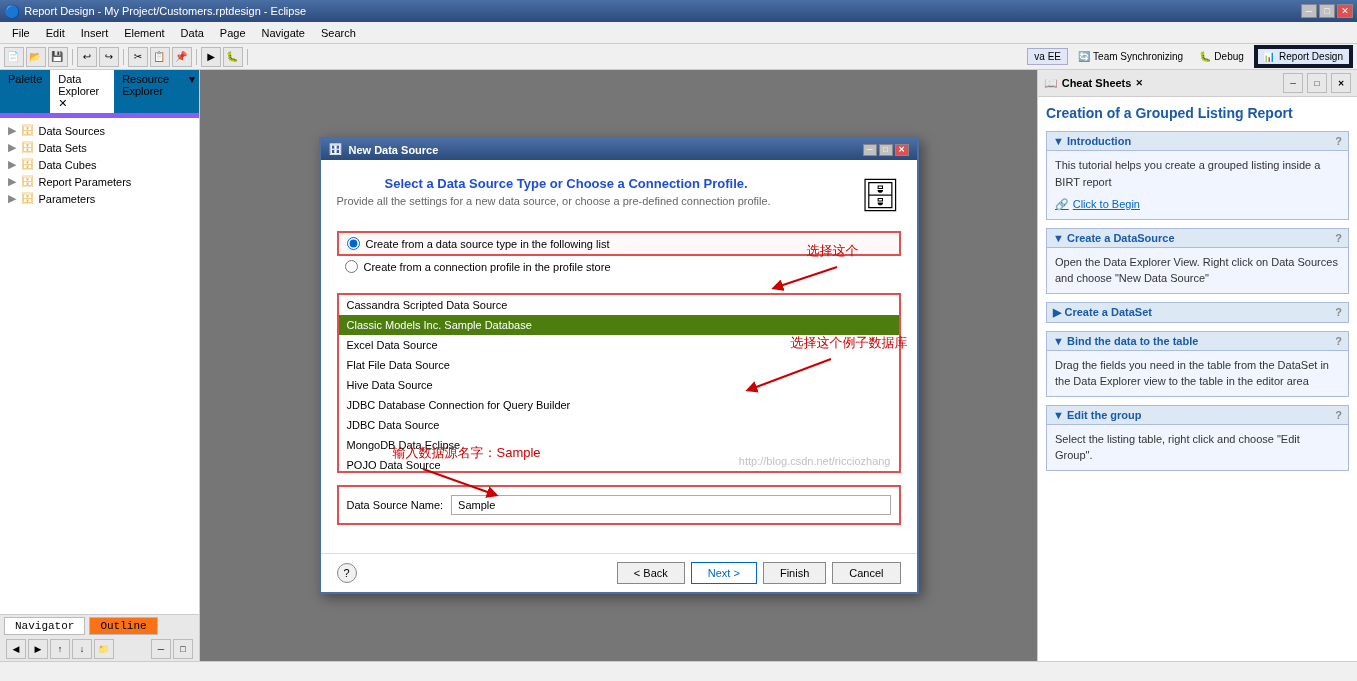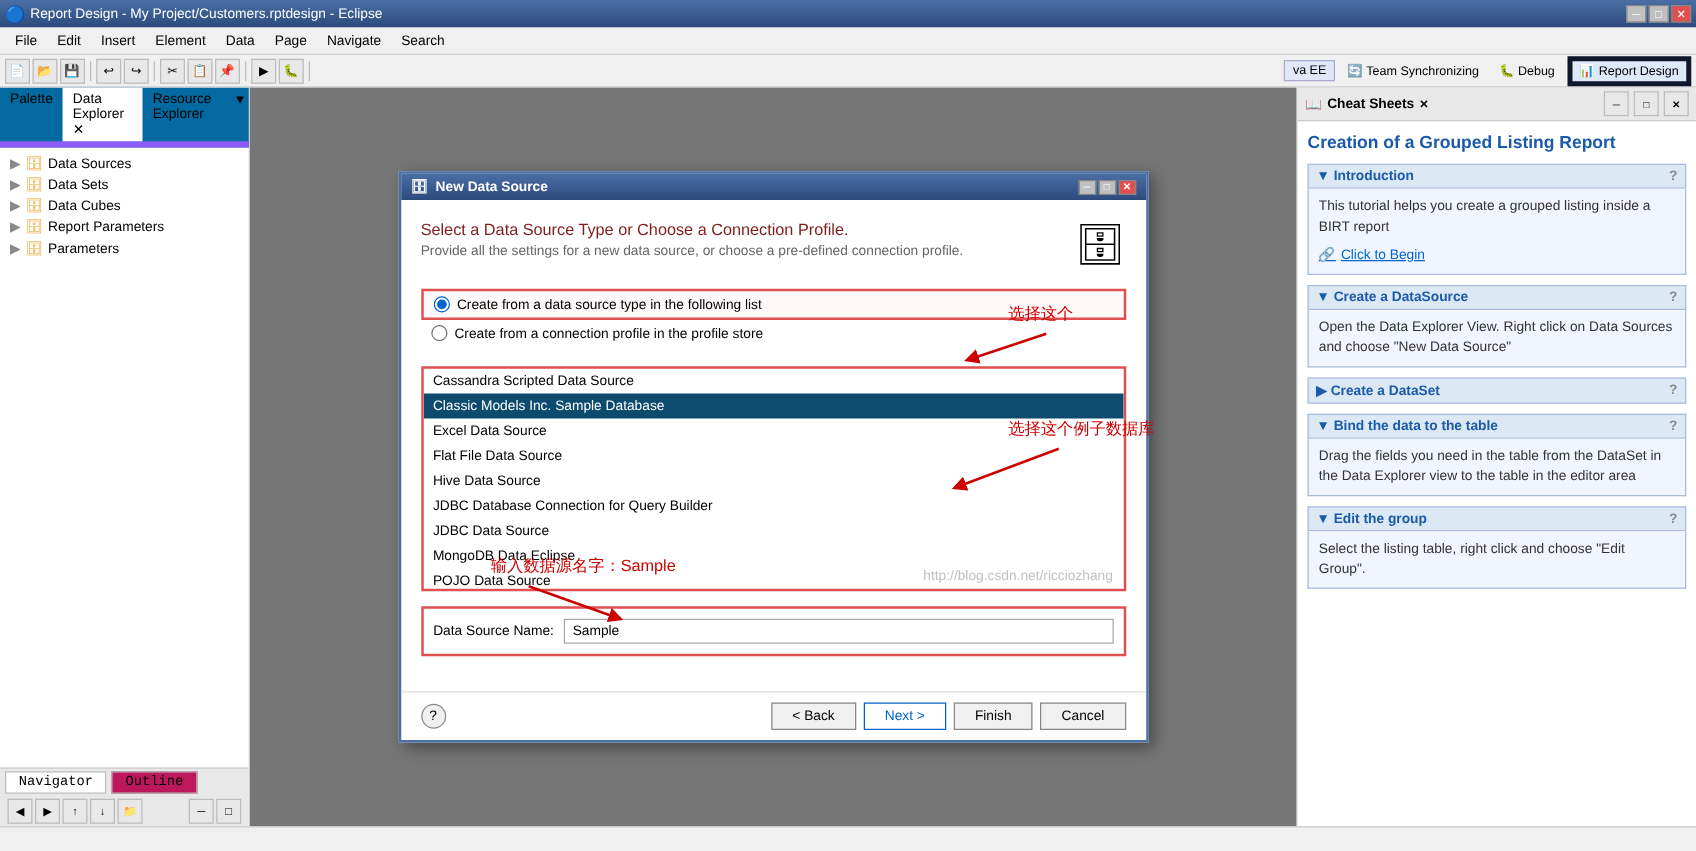--- a/index.html
+++ b/index.html
@@ -49,50 +49,50 @@
     .modal-overlay { position: absolute; top: 0; left: 0; right: 0; bottom: 0; background: rgba(0,0,0,0.3); display: flex; align-items: center; justify-content: center; z-index: 100; }
     
     
     .dialog { background: white; border: 2px solid #4a6fa5; box-shadow: 4px 4px 12px rgba(0,0,0,0.4); width: 600px; display: flex; flex-direction: column; }
     .dialog-title { background: linear-gradient(to bottom, #4a6fa5, #2c4a7c); color: white; padding: 4px 8px; display: flex; align-items: center; justify-content: space-between; font-size: 11px; font-weight: bold; }
     .dialog-title-left { display: flex; align-items: center; gap: 6px; }
     .dialog-title-controls { display: flex; gap: 2px; }
     .dialog-title-btn { width: 14px; height: 12px; background: #c0c0c0; border: 1px solid #888; font-size: 8px; display: flex; align-items: center; justify-content: center; cursor: pointer; }
     .dialog-title-btn.close { background: #e05050; }
     .dialog-body { padding: 16px; }
-    .dialog-main-title { font-size: 13px; font-weight: normal; color: #7f1d1d; margin-bottom: 4px; }
+    .dialog-main-title { font-size: 13px; font-weight: bold; color: #1d4ed8; margin-bottom: 4px; margin-left: 48px; }
     .dialog-subtitle { font-size: 11px; color: #666; margin-bottom: 12px; }
     
     .radio-group { margin-bottom: 16px; }
     .radio-option { display: flex; align-items: center; gap: 6px; padding: 4px 8px; font-size: 11px; cursor: pointer; }
     .radio-option.selected { border: 2px solid #e05050; background: #fff8f8; }
     
     .list-container { border: 2px solid #e05050; height: 180px; overflow-y: auto; margin-bottom: 12px; }
     .list-item { padding: 4px 8px; font-size: 11px; cursor: pointer; }
-    .list-item.selected { background: #0c4a6e; color: white; }
+    .list-item.selected { background: #4d7c0f; color: white; }
     
     .name-field { display: flex; align-items: center; gap: 8px; border: 2px solid #e05050; padding: 8px; margin-bottom: 12px; }
     .name-label { font-size: 11px; white-space: nowrap; }
     .name-input { flex: 1; border: 1px solid #aaa; padding: 3px 6px; font-size: 11px; outline: none; }
     
     .dialog-footer { display: flex; align-items: center; justify-content: space-between; padding: 8px 16px; border-top: 1px solid #ddd; }
     .footer-buttons { display: flex; gap: 6px; }
     .btn { padding: 4px 16px; border: 1px solid #888; background: #f0f0f0; font-size: 11px; cursor: pointer; }
     .btn.primary { background: white; border-color: #0066cc; color: #0066cc; }
     .btn-help { width: 20px; height: 20px; border-radius: 50%; border: 1px solid #888; background: #f0f0f0; font-size: 11px; cursor: pointer; display: flex; align-items: center; justify-content: center; }
     
     
     ::-webkit-scrollbar { width: 8px; }
     ::-webkit-scrollbar-track { background: #f0f0f0; }
     ::-webkit-scrollbar-thumb { background: #bbb; border: 1px solid #999; }
 
     
     .status-bar { background: #f0f0f0; height: 20px; border-top: 1px solid #ccc; display: flex; align-items: center; padding: 0 4px; font-size: 10px; }
     .bottom-panel-tabs { display: flex; }
-    .bottom-panel-tab { padding: 2px 10px; font-size: 11px; cursor: pointer; background: #be185d; border: 1px solid #bbb; margin-right: 2px; }
+    .bottom-panel-tab { padding: 2px 10px; font-size: 11px; cursor: pointer; background: #f97316; border: 1px solid #bbb; margin-right: 2px; }
     .bottom-panel-tab.active { background: white; }
   </style>
 </head>
 <body>
 
 <div style="width:1357px; height:681px; overflow:hidden; display:flex; flex-direction:column;">
 
   <div class="title-bar">
     <div class="title-bar-left">
       <span style="font-size:13px;">🔵</span>
@@ -280,21 +280,21 @@
               <defs>
                 <marker id="arrowhead" markerWidth="6" markerHeight="6" refX="3" refY="3" orient="auto">
                   <polygon points="0 0, 6 3, 0 6" fill="#cc0000"></polygon>
                 </marker>
               </defs>
               <line x1="80" y1="10" x2="20" y2="30" stroke="#cc0000" stroke-width="2" marker-end="url(#arrowhead)"></line>
             </svg>
             <span style="position:absolute; top:-15px; left:50px; color:#cc0000; font-size:13px; white-space:nowrap; font-family:'SimSun','Microsoft YaHei',sans-serif;">选择这个</span>
           </div>
 
-          <div style="position:absolute; top:210px; right:20px; pointer-events:none;">
+          <div style="position:absolute; top:210px; right:36px; pointer-events:none;">
             <svg width="150" height="60" style="overflow:visible;">
               <defs>
                 <marker id="arrowhead2" markerWidth="6" markerHeight="6" refX="3" refY="3" orient="auto">
                   <polygon points="0 0, 6 3, 0 6" fill="#cc0000"></polygon>
                 </marker>
               </defs>
               <line x1="100" y1="10" x2="20" y2="40" stroke="#cc0000" stroke-width="2" marker-end="url(#arrowhead2)"></line>
             </svg>
             <span style="position:absolute; top:-15px; left:60px; color:#cc0000; font-size:13px; white-space:nowrap; font-family:'SimSun','Microsoft YaHei',sans-serif;">选择这个例子数据库</span>
           </div>

